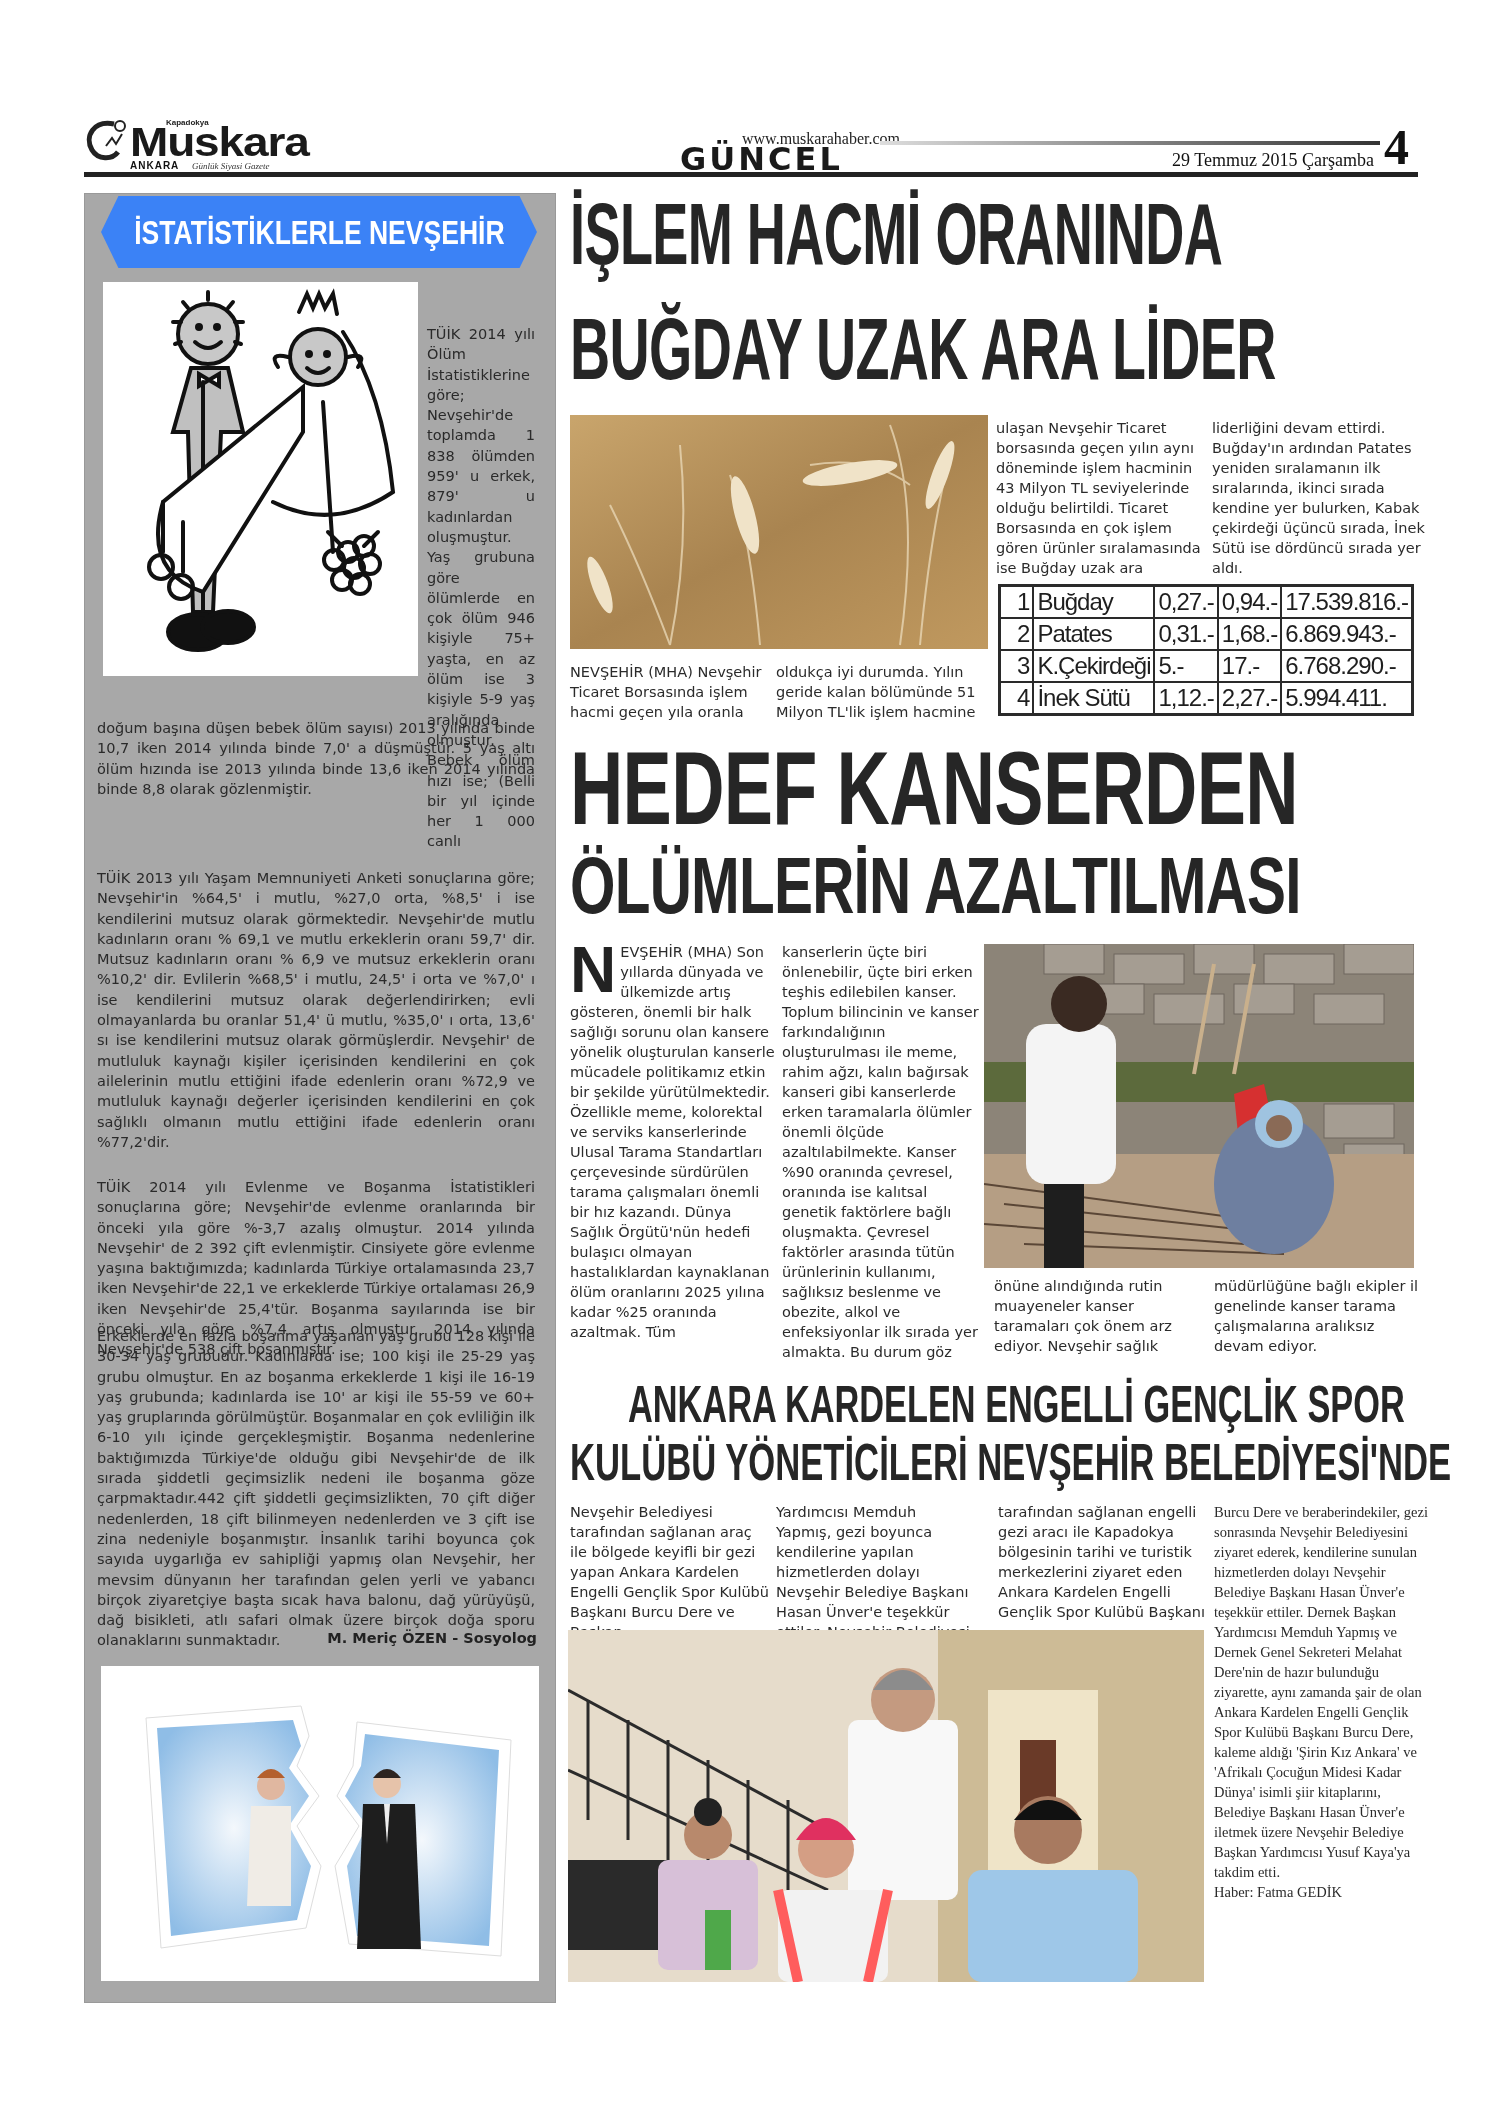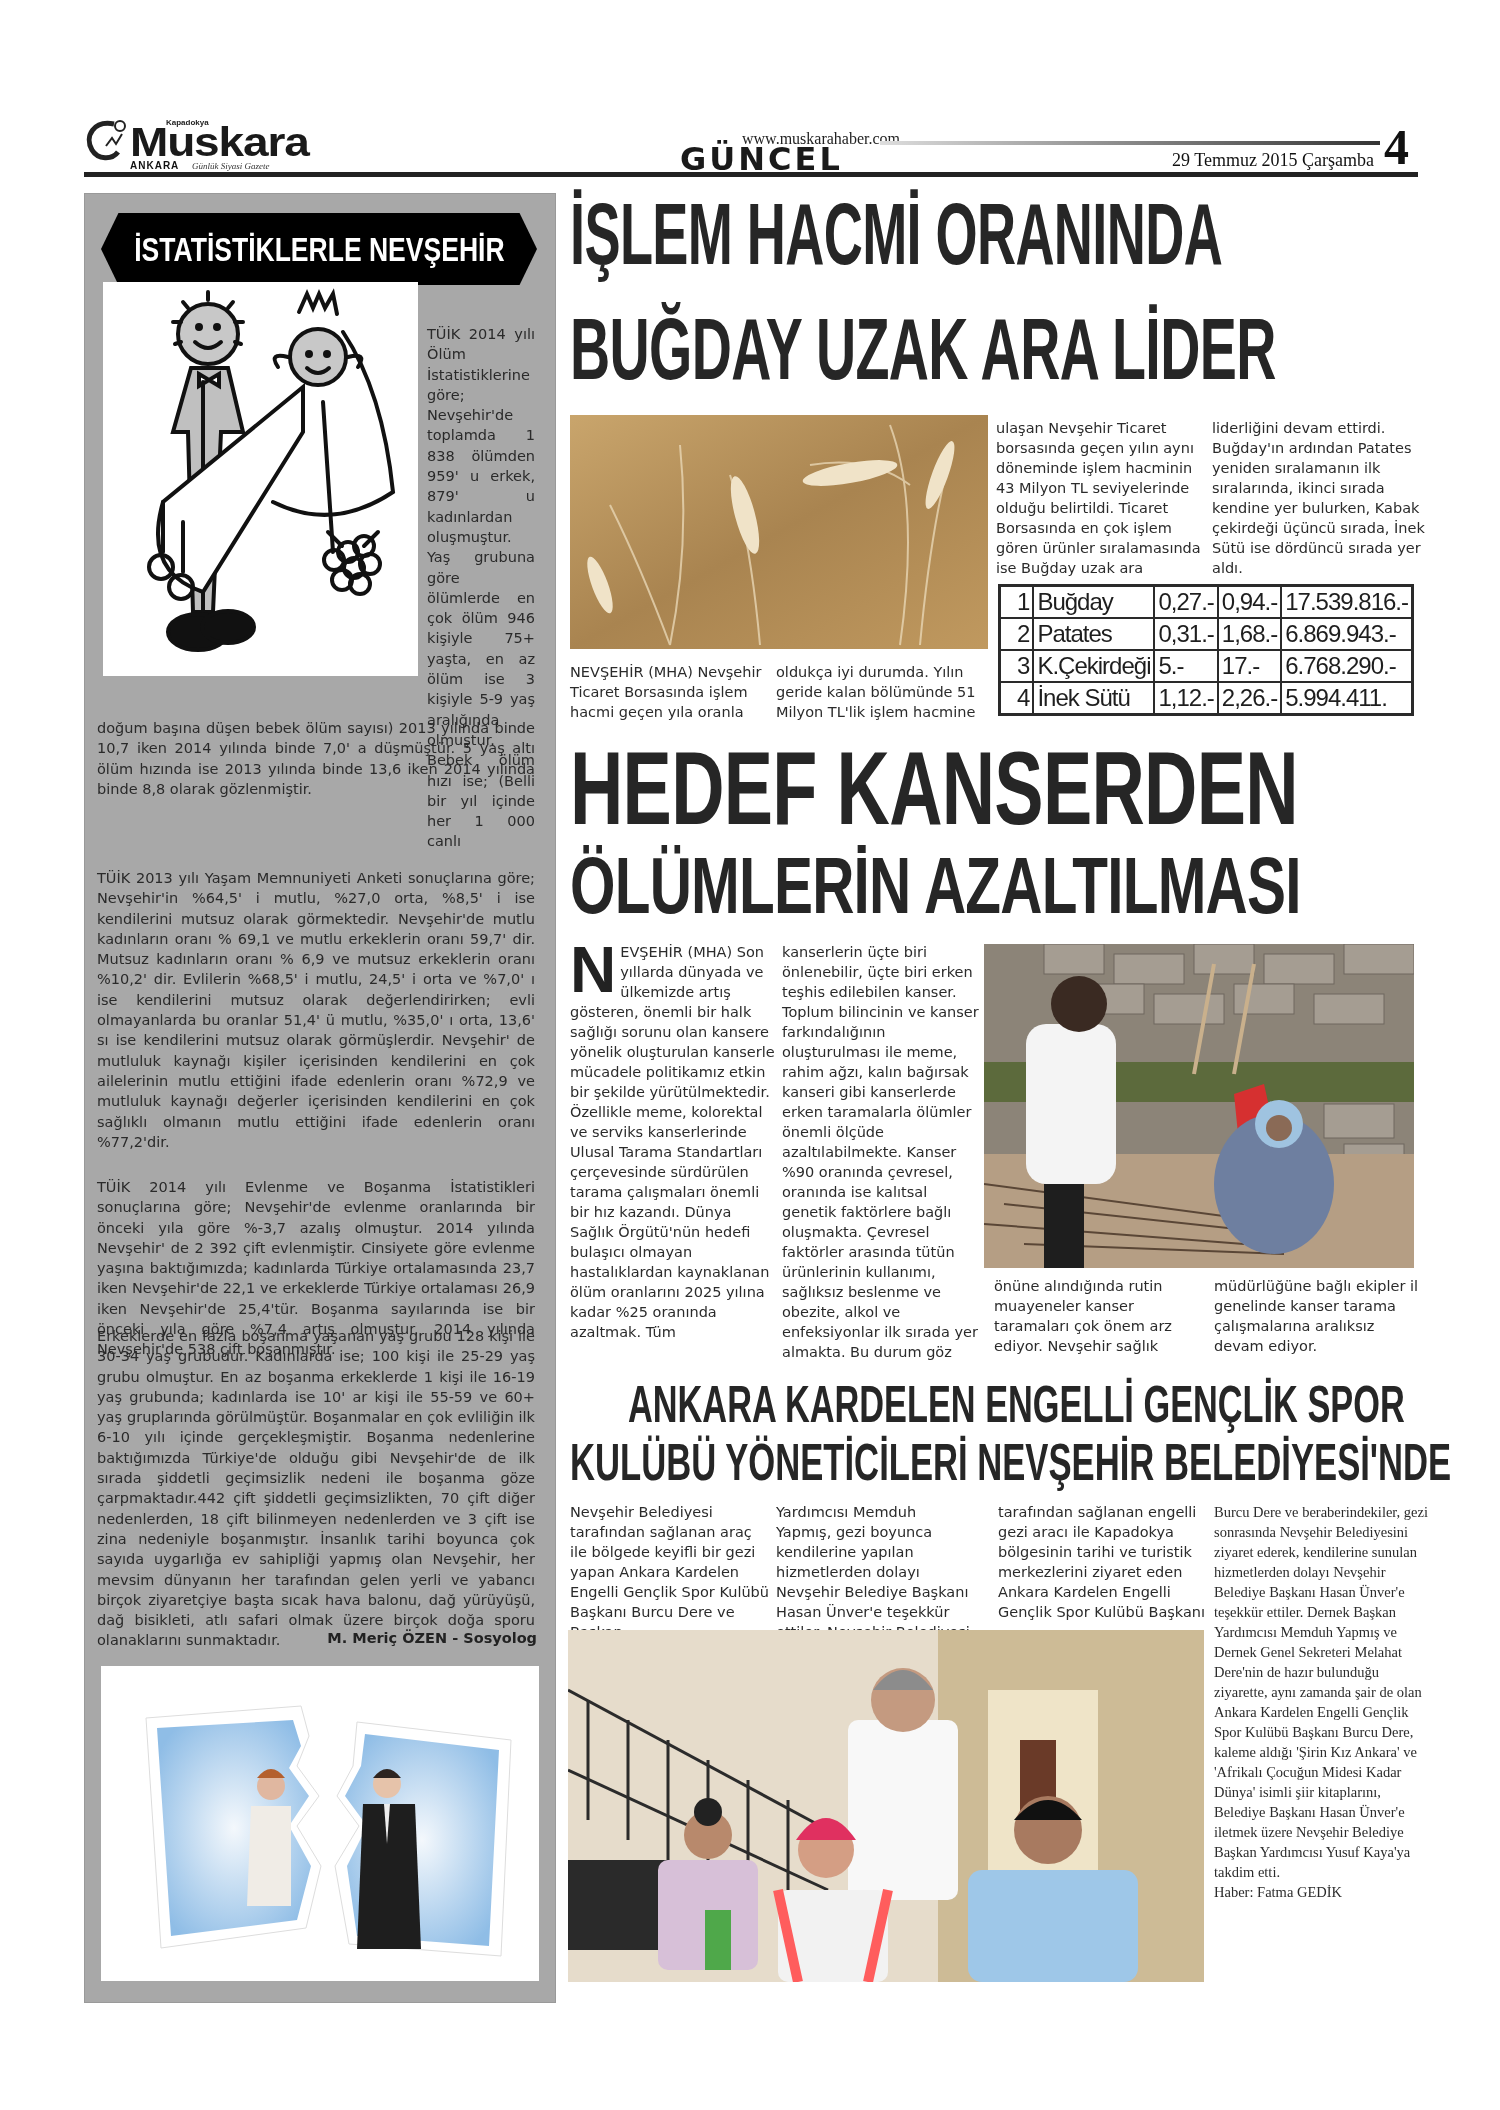--- a/index.html
+++ b/index.html
@@ -14,21 +14,21 @@
   #logo .name { position:absolute; left:46px; top:6px; font:900 40px "Liberation Sans", sans-serif; letter-spacing:-1px; color:#1a1a1a; line-height:40px; transform:scaleX(1.15); transform-origin:left; }
   #guncel-url { left:742px; top:130px; font:16px "Liberation Serif", serif; color:#222; }
   #guncel { left:680px; top:140px; font:bold 32px "DejaVu Sans", sans-serif; letter-spacing:3px; color:#1a1a1a; }
   #guncel-rule { left:880px; top:141px; width:500px; height:4px; background:linear-gradient(90deg,#ddd,#333); }
   #date { left:1172px; top:150px; font:18px "Liberation Serif", serif; color:#111; }
   #pageno { left:1384px; top:118px; font:bold 50px "Liberation Serif", serif; color:#111; }
   #top-rule { left:84px; top:172px; width:1334px; height:5px; background:#222; }
 
   
   #sidebar { left:84px; top:193px; width:470px; height:1808px; background:#a8a8a8; border:1px solid #999; }
-  #sb-banner { left:16px; top:19px; width:436px; height:72px; background:#000000; clip-path:polygon(4% 0,96% 0,100% 50%,96% 100%,4% 100%,0 50%); display:flex; align-items:center; justify-content:center; }
+  #sb-banner { left:16px; top:2px; width:436px; height:72px; background:#3b82f6; clip-path:polygon(4% 0,96% 0,100% 50%,96% 100%,4% 100%,0 50%); display:flex; align-items:center; justify-content:center; }
   #sb-banner span { color:#fff; font:bold 34px "Liberation Sans", sans-serif; transform:scaleX(0.78); letter-spacing:0; white-space:nowrap; }
   #cartoon { left:18px; top:88px; width:315px; height:394px; background:#fff; }
   .sb-text { font:14.5px "DejaVu Sans", sans-serif; color:#2a2a2a; line-height:20.3px; text-align:justify;margin-top:40px; }
   #sb-narrow { left:342px; top:90px; width:108px; }
   #sb-p1 { left:12px; top:484px; width:438px; }
   #sb-p2 { left:12px; top:634px; width:438px; }
   #sb-p3 { left:12px; top:943px; width:438px; }
   #sb-p4 { left:12px; top:1092px; width:438px; }
   #sb-author { right:18px; top:1436px; font:bold 14.5px "DejaVu Sans", sans-serif; color:#222; }
   #divorce-photo { left:16px; top:1472px; width:438px; height:315px; background:#fff; }
@@ -218,21 +218,21 @@
         <td class="num">3</td>
         <td>K.Çekirdeği</td>
         <td>5.-</td>
         <td>17.-</td>
         <td>6.768.290.-</td>
       </tr>
       <tr>
         <td class="num">4</td>
         <td>İnek Sütü</td>
         <td>1,12.-</td>
-        <td>2,26.-</td>
+        <td>2,27.-</td>
         <td>5.994.411.</td>
       </tr>
     </tbody>
 </table>
 
 <div id="hl2a" class="abs hl">HEDEF KANSERDEN</div>
 <div id="hl2b" class="abs hl">ÖLÜMLERİN AZALTILMASI</div>
 
 <div id="k-c1" class="abs body">
   <span style="float:left;font:900 64px 'Liberation Sans',sans-serif;line-height:56px;margin:0 4px 0 0;color:#222;">N</span><span class="bold">EVŞEHİR (MHA) Son yıllarda dünyada ve ülkemizde artış gösteren, önemli bir halk sağlığı sorunu olan kansere yönelik oluşturulan kanserle mücadele politikamız etkin bir şekilde yürütülmektedir.</span><br><span>Özellikle meme, kolorektal ve serviks kanserlerinde Ulusal Tarama Standartları çerçevesinde sürdürülen tarama çalışmaları önemli bir hız kazandı. Dünya Sağlık Örgütü'nün hedefi bulaşıcı olmayan hastalıklardan kaynaklanan ölüm oranlarını 2025 yılına kadar %25 oranında azaltmak. Tüm</span>

